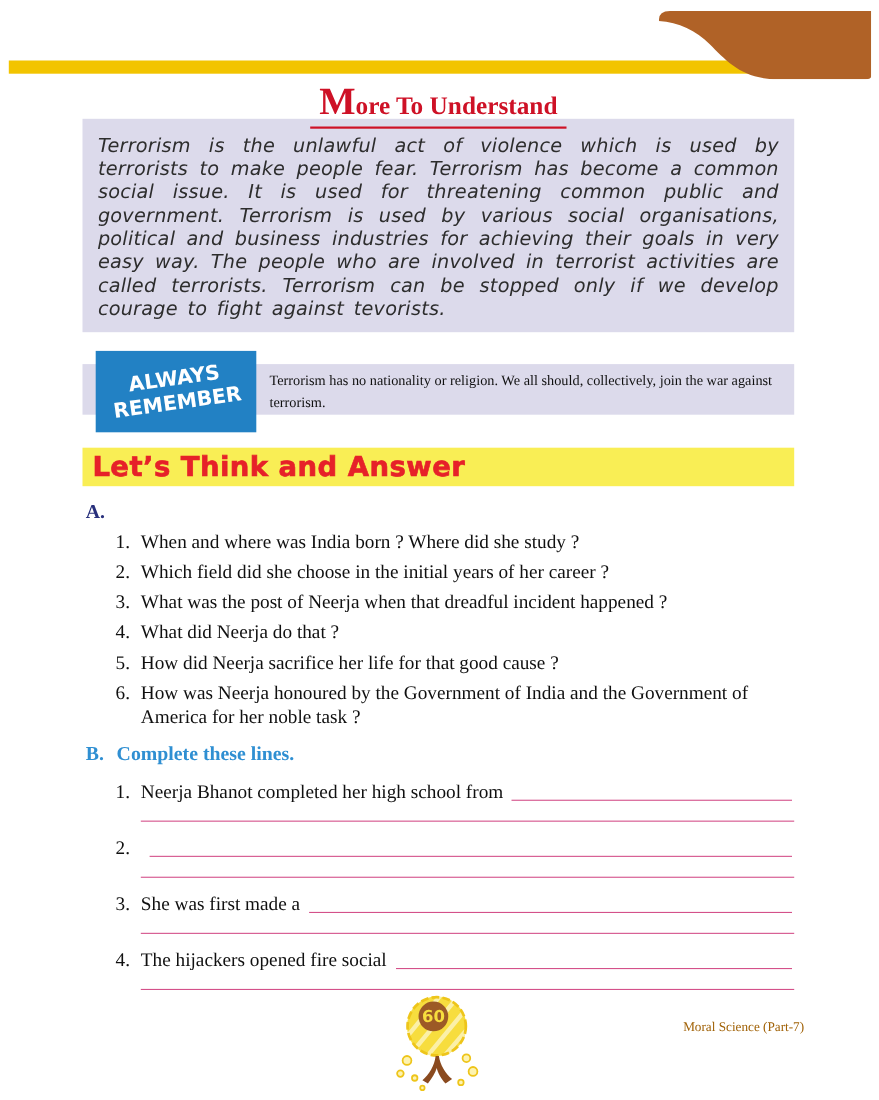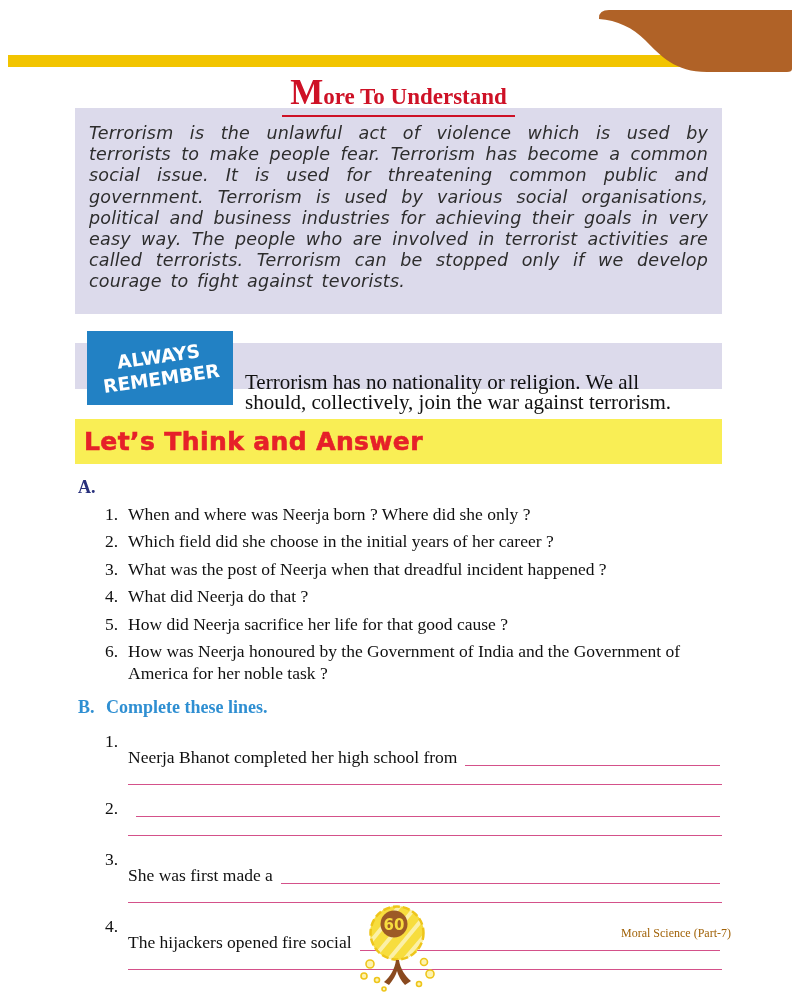--- a/index.html
+++ b/index.html
@@ -10,46 +10,46 @@
   
   .top-bar{position:absolute;left:8px;right:9px;top:55px;height:12px;background:var(--yellow_bar);}
   .swoosh{position:absolute;right:7px;top:10px;width:193px;height:62px;}
   
   .content{position:absolute;left:75px;top:76px;width:647px;}
   .mtu-wrap{text-align:center;position:relative;z-index:2;}
   .mtu{display:inline-block;border-bottom:2.5px solid var(--heading_red);padding:0 8px 1px;
        color:var(--heading_red);font-weight:bold;font-family:"Liberation Serif",serif;
        font-size:23px;line-height:34px;}
   .mtu .dropcap{font-size:35px;}
-  .intro-box{margin-top:-9px;background:var(--lavender);padding:15px 14px 21px;
+  .intro-box{margin-top:-9px;background:var(--lavender);padding:15px 14px 9px;
        font-family:"DejaVu Sans",sans-serif;font-style:italic;font-size:17.5px;line-height:21.2px;
        text-align:justify;color:#2d2d2d;letter-spacing:.2px;word-spacing:3px;}
   
   .ar{position:relative;margin-top:17px;height:74px;}
   .ar-strip{position:absolute;top:12px;left:0;right:0;height:46px;background:var(--lavender);}
   .ar-box{position:absolute;left:12px;top:0;width:146px;height:74px;background:var(--blue_box);
        display:flex;align-items:center;justify-content:center;}
   .ar-label{transform:rotate(-8deg);color:#ffffff;text-align:center;width:122px;
        font-family:"DejaVu Sans",sans-serif;font-weight:bold;font-size:18.5px;line-height:1.18;}
-  .ar-text{position:absolute;left:170px;right:20px;top:17px;font-size:21px;line-height:20.5px;color:#101010;margin-top:24px;}
+  .ar-text{position:absolute;left:170px;right:20px;top:17px;font-size:13px;line-height:20.5px;color:#101010;}
   
-  .banner{margin-top:14px;height:45px;background:var(--banner_yellow);display:flex;align-items:center;padding-left:9px;box-sizing:border-box;}
+  .banner{margin-top:14px;height:35px;background:var(--banner_yellow);display:flex;align-items:center;padding-left:9px;box-sizing:border-box;}
   .banner-title{font-family:"DejaVu Sans",sans-serif;font-weight:bold;font-size:25px;
        color:var(--banner_red);letter-spacing:.4px;-webkit-text-stroke:.6px var(--banner_red);}
   
   .sec-head{display:flex;font-weight:bold;font-size:18px;line-height:22px;margin-top:12px;}
   .sec-head .num{width:28px;flex:none;padding-left:3px;}
   .sec-a-color{color:var(--navy);}
   .sec-b-color{color:var(--blue_b);}
   .q-item{display:flex;margin:6px 0 0 30px;font-size:17.5px;line-height:21.5px;color:#101010;}
   .q-item .num{width:23px;flex:none;}
   .q-item .q-text{flex:1;}
   .b-item{display:flex;margin:12px 0 0 30px;font-size:17.5px;line-height:22px;color:#101010;}
   .b-item .num{width:23px;flex:none;}
-  .b-body{flex:1;display:flex;margin-top:16px;}
+  .b-body{flex:1;display:flex;}
   .b-label{white-space:nowrap;}
   .b-blank{flex:1;border-bottom:1.5px solid var(--pink_line);margin:0 2px 2px 8px;}
   .cont-line{margin-left:53px;border-bottom:1.5px solid var(--pink_line);height:15px;margin-top:1px;}
   
   .badge{position:absolute;left:50%;top:901px;transform:translateX(-50%);width:92px;height:96px;}
   .book-title{position:absolute;right:68px;top:926px;font-size:12px;color:#a16207;}
 </style>
 </head>
 <body>
 
@@ -79,21 +79,21 @@
   <div class="banner">
     <span class="banner-title">Let’s Think and Answer</span>
   </div>
 
   <div>
     <div class="sec-head sec-a-color">
       <span class="num">A.</span>
     </div>
     <div class="q-item">
       <span class="num">1.</span>
-      <span class="q-text">When and where was Neerja born ? Where did she only ?</span>
+      <span class="q-text">When and where was India born ? Where did she study ?</span>
     </div>
     <div class="q-item">
       <span class="num">2.</span>
       <span class="q-text">Which field did she choose in the initial years of her career ?</span>
     </div>
     <div class="q-item">
       <span class="num">3.</span>
       <span class="q-text">What was the post of Neerja when that dreadful incident happened ?</span>
     </div>
     <div class="q-item">

